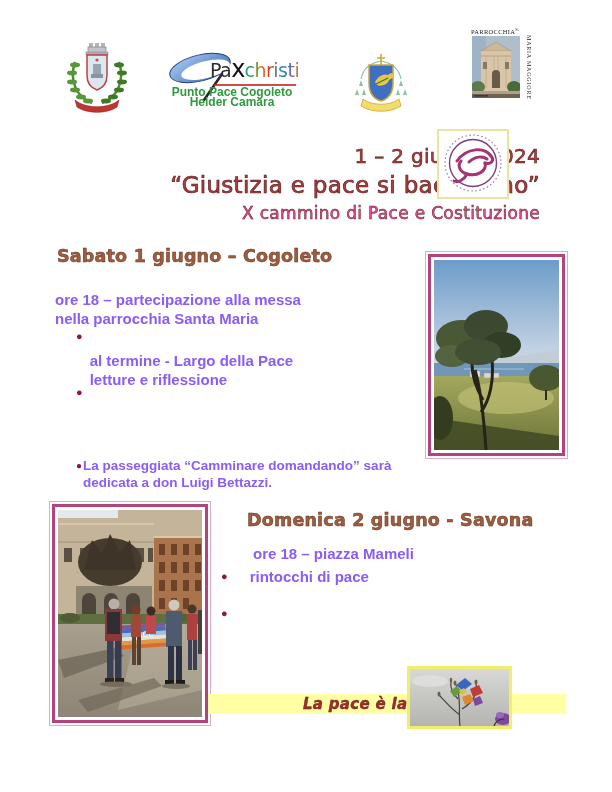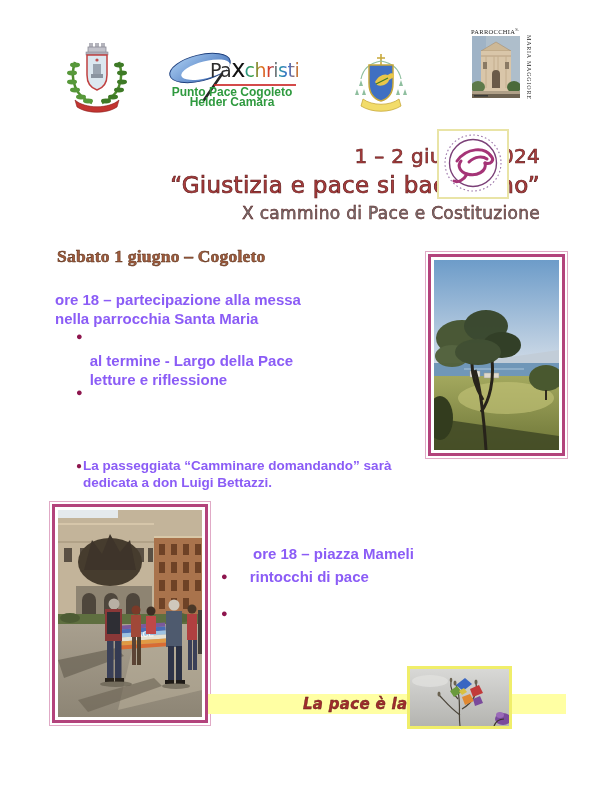--- a/index.html
+++ b/index.html
@@ -25,21 +25,21 @@
             font-size:6.5px;letter-spacing:.3px;color:#1c1c1c;}
   .parr-sup{font-size:4.5px;vertical-align:super;}
   .parr-side{position:absolute;right:0px;top:10px;height:66px;writing-mode:vertical-rl;
              font-family:"Liberation Serif",serif;font-size:6px;letter-spacing:.8px;color:#1c1c1c;}
 
   
   .title-block{left:40px;top:143px;width:500px;text-align:right;
                font-family:"DejaVu Sans",sans-serif;font-weight:normal;}
   .title-l1{font-size:20px;line-height:26px;color:#ad3e3e;-webkit-text-stroke:.6px #5e1a1a;letter-spacing:.3px;}
   .title-l2{font-size:23px;line-height:32px;color:#ad3e3e;-webkit-text-stroke:.7px #5e1a1a;letter-spacing:.3px;}
-  .title-l3{font-size:17px;line-height:24px;color:#737373;-webkit-text-stroke:.5px #5e1a1a;letter-spacing:.3px;}
+  .title-l3{font-size:17px;line-height:24px;color:#ec4899;-webkit-text-stroke:.5px #5e1a1a;letter-spacing:.3px;}
 
   .dove-box{left:437px;top:129px;width:68px;height:66px;background:#fff;border:2px solid #e9e4a6;}
 
   
   .sec-heading{font-family:"DejaVu Sans",sans-serif;font-weight:bold;font-size:17.5px;
                color:#a05c3e;-webkit-text-stroke:.5px #5a3018;letter-spacing:.2px;}
   .body-txt{color:#8b5cf6;font-weight:bold;font-size:15px;line-height:19px;}
   .bullet{display:flex;}
   .bullet .dot{color:#8e164e;font-size:11px;line-height:18px;}
   .b-small{font-size:13.5px;line-height:16.5px;}
@@ -173,21 +173,21 @@
         <path d="M18,30 C28,16 46,16 52,25"></path>
         <path d="M52,25 C56,29 52,34 46,32"></path>
         <path d="M46,32 C48,40 38,46 28,43 C21,41 18,35 22,30"></path>
         <path d="M28,43 C25,49 19,52 15,50"></path>
         <path d="M30,31 C36,25 44,25 48,28"></path>
       </g>
       <circle cx="51" cy="24" r="1.4" fill="#a53477"></circle>
     </svg>
   </div>
 
-  <div class="abs sec-heading" style="left:57px;top:246px;font-family:Liberation Serif, serif;">Sabato 1 giugno – Cogoleto</div>
+  <div class="abs sec-heading" style="left:57px;top:246px;">Sabato 1 giugno – Cogoleto</div>
 
   <div class="abs body-txt pre" style="left:55px;top:290px;width:360px;">ore 18 – partecipazione alla messa
 nella parrocchia Santa Maria</div>
 
   <div class="abs bullet" style="left:76px;top:327px;width:360px;">
     <span class="dot">●</span>
     <span class="body-txt pre" style="margin-left:7px;margin-top:24px;">al termine - Largo della Pace
 letture e riflessione</span>
   </div>
 
@@ -229,20 +229,21 @@
       <g opacity="0.96">
         <ellipse cx="28" cy="78" rx="26" ry="18" fill="#465430"></ellipse>
         <ellipse cx="52" cy="66" rx="22" ry="16" fill="#37452a"></ellipse>
         <ellipse cx="68" cy="85" rx="19" ry="13" fill="#2d3a20"></ellipse>
         <ellipse cx="18" cy="96" rx="17" ry="11" fill="#51603a"></ellipse>
         <ellipse cx="44" cy="92" rx="23" ry="13" fill="#3c4a2c"></ellipse>
       </g>
     </svg>
   </div>
 
+  <div class="abs sec-heading" style="left:247px;top:510px;">Domenica 2 giugno - Savona</div>
 
   <div class="abs body-txt" style="left:253px;top:544px;">ore 18 – piazza Mameli</div>
 
   <div class="abs bullet" style="left:221px;top:567px;width:330px;">
     <span class="dot">●</span>
     <span class="body-txt" style="margin-left:22px;">rintocchi di pace</span>
   </div>
 
   <div class="abs bullet" style="left:221px;top:604px;width:340px;">
     <span class="dot">●</span>

